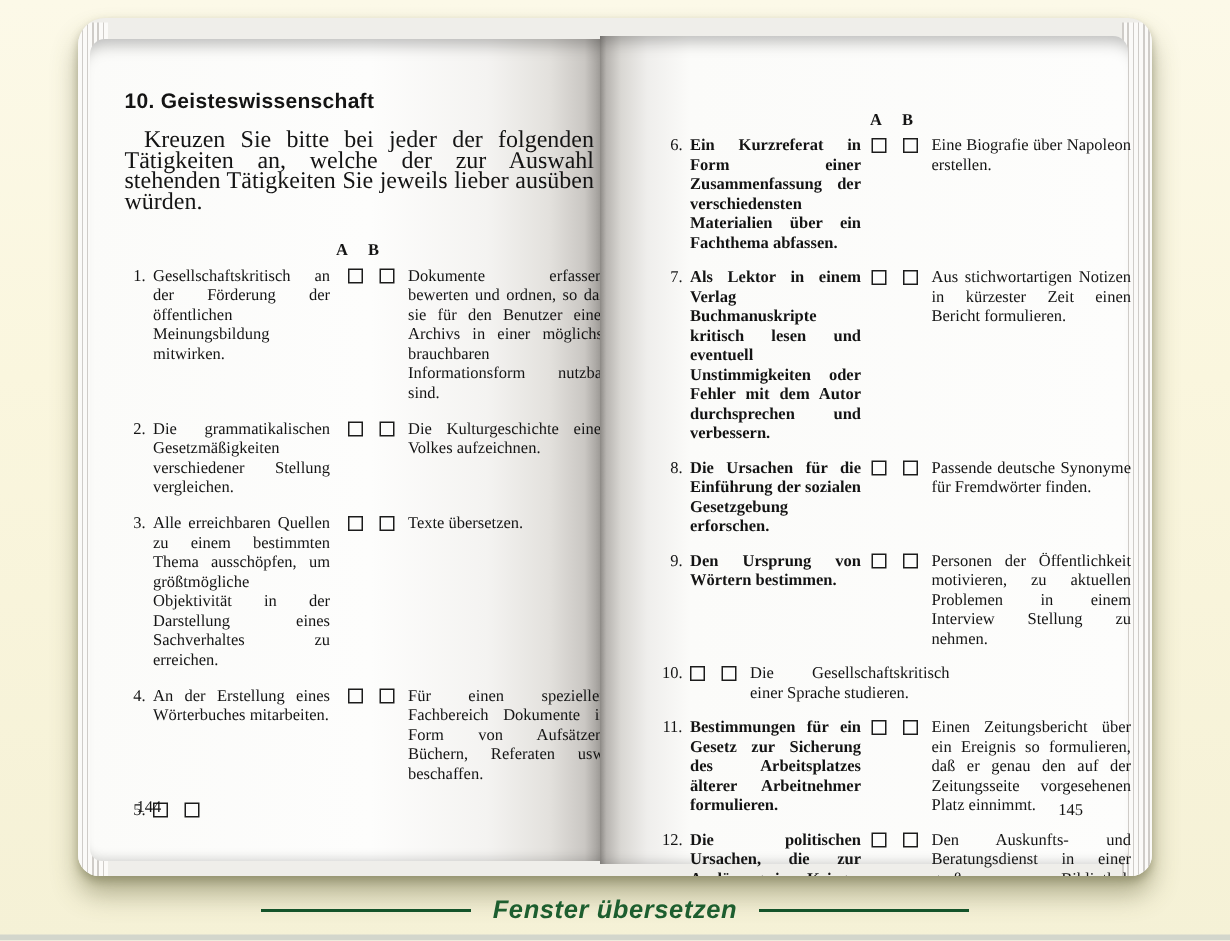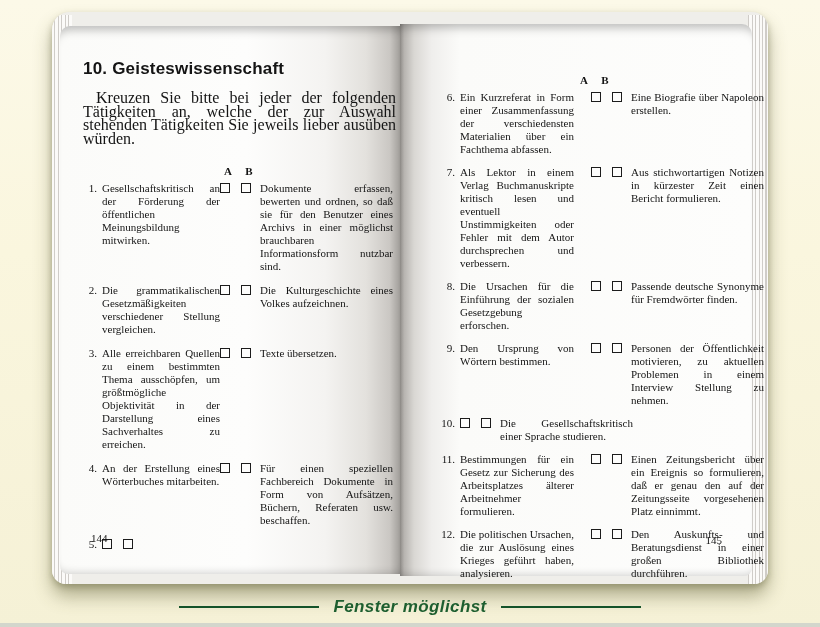--- a/index.html
+++ b/index.html
@@ -42,39 +42,39 @@
     left:348px; top:12px; width:352px; height:552px;
     border-radius:0 10px 8px 0;
     background:linear-gradient(to right,#8f8c88 0%, #b7b4b0 1.2%, #d9d7d3 4%, #efeeec 9%, #fbfbf9 17%, #fdfdfc 100%);
   }
   
   .content { position:relative; color:#141414; }
   .content-left  { padding:33px 8px 0 23px; width:338px; }
   .content-right { padding:30px 8px 0 37px; width:352px; }
   .section-title {
     font-family:"Liberation Sans", sans-serif;
-    font-weight:bold; font-size:17px; letter-spacing:.2px;
+    font-weight:bold; font-size:14px; letter-spacing:.2px;
   }
   .instruction {
     margin-top:12px; font-size:16px; line-height:13.5px;
     text-align:justify; text-indent:13px; width:313px;
   }
   .ab-header { display:flex; margin-top:20px; height:14px; font-size:11px; font-weight:bold; }
   .ab-header .spacer-l { width:140px; }
   .ab-header .spacer-r { width:142px; }
   .ab-a, .ab-b { display:inline-block; width:10px; text-align:center; }
   .ab-a { margin-right:11px; }
   .items { margin-top:3px; }
   .item-row { display:flex; align-items:flex-start; font-size:11px; line-height:13px; }
   .ml .item-row { margin-bottom:11px; }
   .mr .item-row { margin-bottom:10px; }
   .item-num { width:14px; text-align:right; margin-right:5px; flex:none; }
   .content-right .item-num { width:18px; }
-  .item-left  { width:118px; margin-right:0; text-align:justify; flex:none; }
-  .content-right .item-left { width:114px; margin-right:17px; }
+  .item-left  { width:118px; margin-right:12px; text-align:justify; flex:none; }
+  .content-right .item-left { width:114px; margin-right:7px;font-weight:bold; }
   .cbpair { display:flex; width:31px; margin-top:1px; margin-right:9px; flex:none; }
   .cb {
     width:10px; height:10px; border:1.2px solid #1c1c1c;
     background:#fdfdfc; display:inline-block; flex:none;
   }
   .cb:first-child { margin-right:11px; }
   .item-right { width:133px; text-align:justify; flex:none; }
   .pagenum { position:absolute; font-size:11px; color:#141414; }
   .pagenum-left  { left:31px;  bottom:30px; }
   .pagenum-right { right:30px; bottom:30px; }
@@ -239,17 +239,17 @@
             <div class="item-right">Den Auskunfts- und Beratungsdienst in einer großen Bibliothek durchführen.</div>
           </div>
         </div>
     </div>
     <span class="pagenum pagenum-right">145</span>
   </div>
 </div>
 
 <div class="footer">
   <span class="line"></span>
-  <a class="close-link">Fenster möglichst</a>
+  <a class="close-link">Fenster übersetzen</a>
   <span class="line"></span>
 </div>
 
 <div class="bottom-strip"></div>
 
 </body></html>

